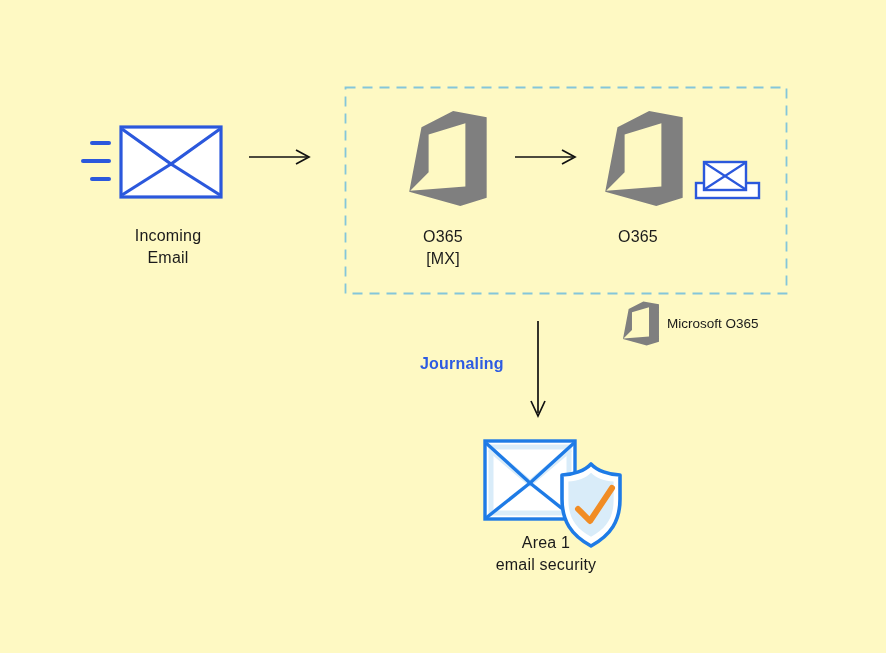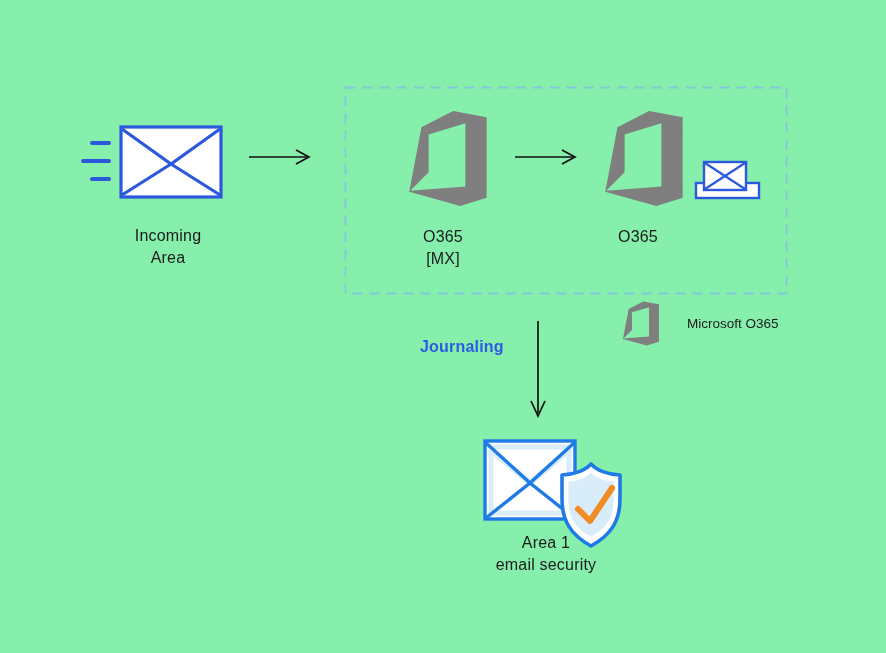--- a/index.html
+++ b/index.html
@@ -1,29 +1,29 @@
 <!DOCTYPE html>
 <html style="--blue: #2B58DC; --security-blue: #1E7BE6; --light-blue: #D9ECF9; --orange: #F18C24; --gray: #7F7F7F; --dashed: #84C6DA; --journaling: #2D5BE2; --text: #1B1B1B; --arrow: #111111;"><head>
 <meta charset="utf-8">
 <style>
   html,body{margin:0;padding:0;background:#ffffff;}
   .canvas{
-    position:relative;width:886px;height:653px;background:#86efac;overflow:hidden;
+    position:relative;width:886px;height:653px;background:#fef9c3;overflow:hidden;
     font-family:"Liberation Sans","DejaVu Sans",sans-serif;color:var(--text,#1b1b1b);
   }
   .abs{position:absolute;}
   .node-label{
     text-align:center;font-size:16px;line-height:22px;color:var(--text,#1b1b1b);
     letter-spacing:.2px;
   }
   .speed-line{position:absolute;height:4px;border-radius:2px;background:var(--blue,#2B58DC);}
   .journaling{
     font-size:16px;font-weight:600;color:var(--journaling,#2D5BE2);letter-spacing:.2px;
   }
-  .legend{display:flex;align-items:center;gap:28px;text-align:right;}
+  .legend{display:flex;align-items:center;gap:8px;text-align:right;}
   .legend-label{font-size:13.5px;color:var(--text,#1b1b1b);}
   svg{display:block;overflow:visible;}
   .stroke-blue{stroke:var(--blue,#2B58DC);}
   .stroke-sec{stroke:var(--security-blue,#1E7BE6);}
   .stroke-light{stroke:var(--light-blue,#D9ECF9);}
   .stroke-arrow{stroke:var(--arrow,#111111);}
   .stroke-dash{stroke:var(--dashed,#84C6DA);}
   .fill-gray{fill:var(--gray,#7F7F7F);}
   .stroke-orange{stroke:var(--orange,#F18C24);}
 </style>
@@ -44,21 +44,21 @@
     <span class="speed-line" style="left:9px;top:36px;width:21px;"></span>
   </div>
   <svg class="abs" style="left:119px;top:125px;" width="104" height="74" viewBox="0 0 104 74">
     <rect x="2" y="2" width="100" height="70" fill="#ffffff" class="stroke-blue" stroke-width="3.2"></rect>
     <polyline points="3,4 52,39 101,4" fill="none" class="stroke-blue" stroke-width="3.2"></polyline>
     <line x1="3" y1="70" x2="52" y2="39" class="stroke-blue" stroke-width="3.2"></line>
     <line x1="101" y1="70" x2="52" y2="39" class="stroke-blue" stroke-width="3.2"></line>
   </svg>
   <div class="abs node-label" style="left:103px;top:225px;width:130px;">
     <div>Incoming</div>
-    <div>Area</div>
+    <div>Email</div>
   </div>
 
   <svg class="abs" style="left:248px;top:147px;" width="66" height="20" viewBox="0 0 66 20">
     <line x1="1" y1="10" x2="59" y2="10" class="stroke-arrow" stroke-width="1.7"></line>
     <polyline points="48,3 61,10 48,17" fill="none" class="stroke-arrow" stroke-width="1.7"></polyline>
   </svg>
 
   <svg class="abs" style="left:344px;top:86px;" width="444" height="209" viewBox="0 0 444 209">
     <rect x="1.5" y="1.5" width="441" height="206" fill="none" class="stroke-dash" stroke-width="1.8" stroke-dasharray="10 7"></rect>
   </svg>
@@ -91,21 +91,21 @@
     <div>O365</div>
   </div>
 
   <div class="abs legend" style="left:622px;top:300px;height:46px;">
     <svg width="37" height="45" viewBox="0 0 78 95">
       <use href="#o365-logo-symbol"></use>
     </svg>
     <span class="legend-label">Microsoft O365</span>
   </div>
 
-  <div class="abs journaling" style="left:420px;top:338px;">Journaling</div>
+  <div class="abs journaling" style="left:420px;top:355px;">Journaling</div>
   <svg class="abs" style="left:528px;top:320px;" width="20" height="100" viewBox="0 0 20 100">
     <line x1="10" y1="1" x2="10" y2="93" class="stroke-arrow" stroke-width="1.7"></line>
     <polyline points="3,81 10,96 17,81" fill="none" class="stroke-arrow" stroke-width="1.7"></polyline>
   </svg>
 
   <svg class="abs" style="left:482px;top:438px;" width="96" height="84" viewBox="0 0 96 84">
     <rect x="3" y="3" width="90" height="78" fill="#ffffff" class="stroke-sec" stroke-width="3.4"></rect>
     <rect x="9" y="9" width="78" height="66" fill="none" class="stroke-light" stroke-width="5"></rect>
     <polyline points="8,11 48,45 88,11" fill="none" class="stroke-light" stroke-width="6"></polyline>
     <polyline points="4,5 48,45 92,5" fill="none" class="stroke-sec" stroke-width="3.4"></polyline>

